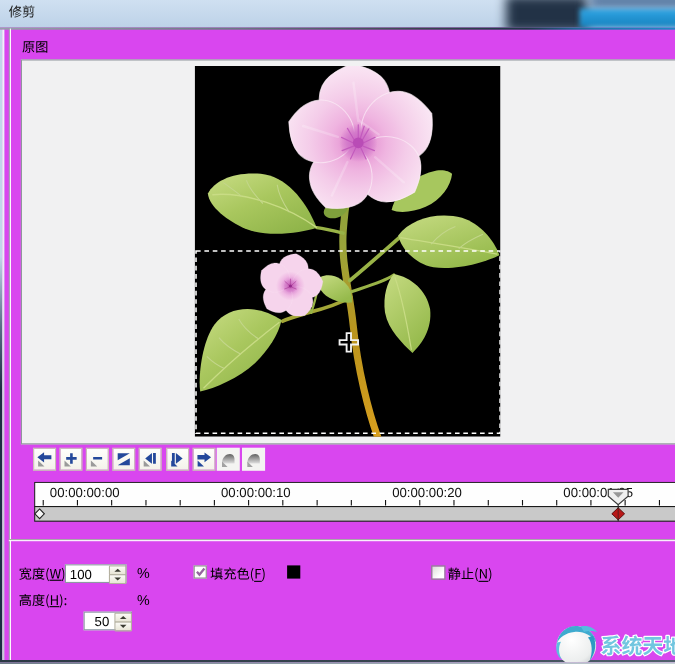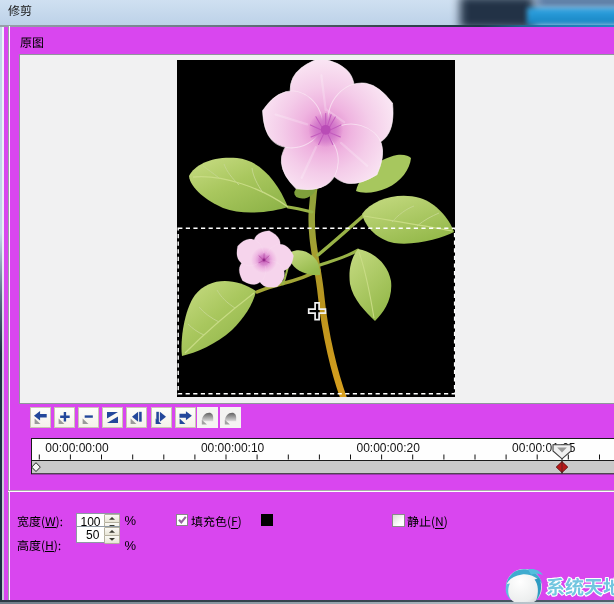--- a/index.html
+++ b/index.html
@@ -281,21 +281,21 @@
 </svg>
 
  <div class="abs" style="left:8px;top:490px;width:606px;height:1px;background:#a9a9a9"></div>
  <div class="abs" style="left:8px;top:491px;width:606px;height:1px;background:#fdfdfd"></div>
 
  <svg style="position:absolute;left:17px;top:509.5px;overflow:visible" width="48" height="20">
       <g transform="translate(0,16)">
         <path d="M0.9 -9.0H11.1V-6.8H10.2V-8.2H1.8V-6.8H0.9ZM2.1 -7.0H9.9V-6.3H2.1ZM3.9 -7.8H4.8V-5.4H3.9ZM7.2 -7.8H8.1V-5.4H7.2ZM6.3 -2.3H7.2V-0.4Q7.2 -0.1 7.3 -0.1Q7.4 0.0 7.9 0.0Q8.0 0.0 8.3 0.0Q8.6 0.0 8.9 0.0Q9.2 0.0 9.5 0.0Q9.8 0.0 10.0 0.0Q10.3 0.0 10.4 -0.1Q10.6 -0.2 10.6 -0.6Q10.7 -1.0 10.7 -1.8Q10.8 -1.7 11.0 -1.6Q11.1 -1.6 11.3 -1.5Q11.4 -1.5 11.5 -1.4Q11.5 -0.5 11.3 -0.0Q11.2 0.4 10.9 0.6Q10.6 0.8 10.0 0.8Q10.0 0.8 9.7 0.8Q9.5 0.8 9.2 0.8Q8.9 0.8 8.6 0.8Q8.3 0.8 8.1 0.8Q7.9 0.8 7.8 0.8Q7.2 0.8 6.9 0.7Q6.5 0.6 6.4 0.4Q6.3 0.1 6.3 -0.3ZM5.2 -9.9 6.1 -10.2Q6.3 -9.9 6.5 -9.5Q6.7 -9.1 6.8 -8.8L5.8 -8.5Q5.8 -8.8 5.6 -9.2Q5.4 -9.6 5.2 -9.9ZM5.3 -3.8H6.2V-2.8Q6.2 -2.4 6.2 -2.0Q6.1 -1.6 5.8 -1.2Q5.5 -0.8 4.9 -0.4Q4.3 0.1 3.4 0.4Q2.5 0.8 1.1 1.1Q1.1 1.0 1.0 0.9Q0.8 0.8 0.7 0.6Q0.6 0.5 0.5 0.4Q1.8 0.1 2.7 -0.2Q3.6 -0.5 4.1 -0.9Q4.6 -1.2 4.9 -1.6Q5.1 -1.9 5.2 -2.2Q5.3 -2.6 5.3 -2.8ZM2.4 -5.0H9.6V-1.3H8.6V-4.2H3.3V-1.2H2.4Z M14.7 -6.7H23.2V-5.9H14.7ZM14.9 -3.2H21.7V-2.4H14.9ZM16.6 -7.7H17.5V-4.7H20.4V-7.7H21.3V-3.9H16.6ZM21.5 -3.2H21.7L21.8 -3.2L22.4 -2.9Q21.9 -2.0 21.1 -1.3Q20.3 -0.7 19.3 -0.2Q18.2 0.2 17.1 0.5Q15.9 0.7 14.7 0.9Q14.6 0.7 14.5 0.5Q14.4 0.3 14.3 0.1Q15.4 0.0 16.6 -0.2Q17.7 -0.4 18.6 -0.8Q19.6 -1.2 20.3 -1.7Q21.1 -2.3 21.5 -3.1ZM16.8 -2.6Q17.4 -1.8 18.4 -1.2Q19.4 -0.7 20.7 -0.3Q22.0 0.0 23.5 0.2Q23.4 0.3 23.3 0.4Q23.2 0.6 23.2 0.7Q23.1 0.8 23.0 1.0Q21.5 0.8 20.2 0.4Q18.8 -0.0 17.8 -0.7Q16.7 -1.3 16.0 -2.3ZM13.9 -8.9H23.4V-8.0H13.9ZM13.5 -8.9H14.4V-5.6Q14.4 -4.9 14.4 -4.1Q14.3 -3.2 14.2 -2.3Q14.1 -1.4 13.9 -0.6Q13.6 0.2 13.2 1.0Q13.2 0.9 13.0 0.8Q12.9 0.7 12.7 0.7Q12.6 0.6 12.4 0.6Q12.8 -0.1 13.0 -0.9Q13.2 -1.7 13.3 -2.5Q13.5 -3.4 13.5 -4.2Q13.5 -4.9 13.5 -5.6ZM17.7 -9.9 18.6 -10.1Q18.8 -9.8 19.0 -9.3Q19.2 -8.9 19.3 -8.6L18.3 -8.3Q18.3 -8.7 18.1 -9.1Q17.9 -9.6 17.7 -9.9Z M26.9 2.4Q26.0 1.0 25.6 -0.5Q25.1 -2.0 25.1 -3.7Q25.1 -5.5 25.6 -7.0Q26.0 -8.5 26.9 -9.8L27.5 -9.5Q26.8 -8.2 26.4 -6.7Q26.0 -5.3 26.0 -3.7Q26.0 -2.2 26.4 -0.7Q26.8 0.8 27.5 2.0Z M30.2 0.0 28.4 -8.8H29.5L30.4 -4.0Q30.6 -3.3 30.7 -2.6Q30.8 -1.9 31.0 -1.2H31.0Q31.2 -1.9 31.3 -2.6Q31.5 -3.3 31.6 -4.0L32.8 -8.8H33.9L35.1 -4.0Q35.2 -3.3 35.4 -2.6Q35.6 -1.9 35.7 -1.2H35.8Q35.9 -1.9 36.0 -2.6Q36.1 -3.3 36.3 -4.0L37.2 -8.8H38.3L36.5 0.0H35.1L33.8 -5.3Q33.7 -5.8 33.6 -6.3Q33.5 -6.8 33.4 -7.3H33.3Q33.2 -6.8 33.1 -6.3Q33.0 -5.8 32.9 -5.3L31.5 0.0Z M39.8 2.4 39.1 2.0Q39.9 0.8 40.3 -0.7Q40.6 -2.2 40.6 -3.7Q40.6 -5.3 40.3 -6.7Q39.9 -8.2 39.1 -9.5L39.8 -9.8Q40.6 -8.5 41.1 -7.0Q41.5 -5.5 41.5 -3.7Q41.5 -2.0 41.1 -0.5Q40.6 1.0 39.8 2.4Z M44.3 -4.7Q44.0 -4.7 43.8 -4.9Q43.5 -5.1 43.5 -5.5Q43.5 -5.9 43.8 -6.1Q44.0 -6.4 44.3 -6.4Q44.6 -6.4 44.9 -6.1Q45.1 -5.9 45.1 -5.5Q45.1 -5.1 44.9 -4.9Q44.6 -4.7 44.3 -4.7ZM44.3 0.2Q44.0 0.2 43.8 -0.1Q43.5 -0.3 43.5 -0.7Q43.5 -1.1 43.8 -1.3Q44.0 -1.5 44.3 -1.5Q44.6 -1.5 44.9 -1.3Q45.1 -1.1 45.1 -0.7Q45.1 -0.3 44.9 -0.1Q44.6 0.2 44.3 0.2Z" fill="#000"></path>
       </g>
     </svg>
- <div class="abs" style="left:76px;top:512.5px;width:44px;height:17px;border:1px solid #8e99a4;background:#fff;box-sizing:border-box">
+ <div class="abs" style="left:59px;top:512.5px;width:56px;height:17px;border:1px solid #8e99a4;background:#fff;box-sizing:border-box">
 <span style="position:absolute;left:3.5px;top:1px;font-size:12px;color:#000">100</span>
 <div style="position:absolute;right:0;top:0;width:16px;height:15px">
 <div class="sp" style="top:0">
           <svg width="14" height="7">
             <path d="M7,2 L10,4.8 L4,4.8 Z" fill="#3a3a32"></path>
           </svg>
         </div>
 <div class="sp" style="top:8px">
           <svg width="14" height="7">
             <path d="M7,4.8 L10,2 L4,2 Z" fill="#3a3a32"></path>
@@ -313,21 +313,21 @@
       <g transform="translate(0,16)">
         <path d="M4.5 -9.0H11.2V-8.2H4.5ZM8.4 -0.7 9.0 -1.3Q9.4 -1.1 9.8 -0.8Q10.3 -0.5 10.7 -0.2Q11.1 0.1 11.3 0.3L10.7 1.0Q10.5 0.7 10.1 0.4Q9.7 0.1 9.2 -0.2Q8.8 -0.5 8.4 -0.7ZM6.4 -1.3 7.2 -0.8Q6.8 -0.5 6.3 -0.1Q5.9 0.2 5.4 0.5Q4.8 0.7 4.4 1.0Q4.3 0.8 4.1 0.6Q4.0 0.5 3.8 0.3Q4.3 0.1 4.8 -0.1Q5.3 -0.4 5.7 -0.7Q6.1 -1.0 6.4 -1.3ZM4.0 -2.1H11.5V-1.3H4.0ZM5.5 -6.0H10.1V-5.5H5.5ZM5.5 -4.8H10.2V-4.2H5.5ZM5.5 -3.5H10.1V-2.9H5.5ZM5.1 -7.4H10.4V-1.9H9.6V-6.8H5.9V-1.9H5.1ZM7.3 -10.1 8.3 -10.0Q8.2 -9.5 8.1 -8.9Q7.9 -8.3 7.8 -7.8Q7.7 -7.3 7.5 -6.9L6.8 -7.0Q6.9 -7.4 7.0 -8.0Q7.1 -8.5 7.2 -9.1Q7.3 -9.6 7.3 -10.1ZM0.5 -7.2H4.1V-6.3H0.5ZM1.8 -9.9H2.7V-2.0H1.8ZM0.4 -1.6Q0.9 -1.8 1.4 -2.0Q2.0 -2.2 2.7 -2.5Q3.3 -2.7 4.0 -3.0L4.1 -2.2Q3.2 -1.8 2.4 -1.4Q1.5 -1.0 0.7 -0.7Z M18.9 -4.6H19.8V-0.6Q19.8 -0.4 19.9 -0.3Q20.0 -0.2 20.4 -0.2Q20.5 -0.2 20.7 -0.2Q20.9 -0.2 21.2 -0.2Q21.5 -0.2 21.7 -0.2Q21.9 -0.2 22.0 -0.2Q22.3 -0.2 22.4 -0.3Q22.5 -0.5 22.6 -0.9Q22.6 -1.3 22.6 -2.1Q22.7 -2.0 22.9 -1.9Q23.0 -1.8 23.2 -1.8Q23.4 -1.7 23.5 -1.7Q23.4 -0.8 23.3 -0.2Q23.2 0.3 22.9 0.5Q22.6 0.7 22.1 0.7Q22.0 0.7 21.8 0.7Q21.5 0.7 21.2 0.7Q20.9 0.7 20.6 0.7Q20.4 0.7 20.3 0.7Q19.7 0.7 19.4 0.6Q19.1 0.4 19.0 0.2Q18.9 -0.1 18.9 -0.6ZM16.1 -4.5H17.1Q17.1 -3.5 16.9 -2.6Q16.7 -1.8 16.3 -1.1Q15.9 -0.4 15.1 0.1Q14.4 0.6 13.2 1.0Q13.2 0.9 13.1 0.7Q13.0 0.6 12.9 0.4Q12.8 0.3 12.7 0.2Q13.8 -0.1 14.4 -0.5Q15.1 -1.0 15.4 -1.5Q15.8 -2.1 15.9 -2.9Q16.1 -3.6 16.1 -4.5ZM19.2 -6.4 19.9 -6.9Q20.5 -6.4 21.1 -5.9Q21.7 -5.4 22.2 -4.9Q22.7 -4.3 23.0 -3.9L22.2 -3.4Q21.9 -3.8 21.4 -4.3Q20.9 -4.9 20.3 -5.4Q19.7 -6.0 19.2 -6.4ZM12.8 -8.2H23.2V-7.3H12.8ZM17.1 -9.9 18.0 -10.1Q18.3 -9.7 18.6 -9.3Q18.8 -8.8 19.0 -8.5L18.1 -8.2Q17.9 -8.5 17.7 -9.0Q17.4 -9.5 17.1 -9.9ZM13.8 -3.7Q13.8 -3.8 13.7 -3.9Q13.7 -4.1 13.6 -4.3Q13.5 -4.5 13.5 -4.6Q13.7 -4.6 13.9 -4.8Q14.1 -4.9 14.3 -5.2Q14.5 -5.3 14.7 -5.6Q15.0 -5.8 15.3 -6.2Q15.6 -6.6 15.9 -7.0Q16.3 -7.4 16.5 -7.9L17.5 -7.6Q17.1 -6.9 16.5 -6.3Q16.0 -5.7 15.5 -5.1Q15.0 -4.6 14.4 -4.2V-4.2Q14.4 -4.2 14.3 -4.1Q14.3 -4.1 14.1 -4.0Q14.0 -3.9 13.9 -3.8Q13.8 -3.7 13.8 -3.7ZM13.8 -3.7 13.8 -4.4 14.5 -4.7 21.8 -5.0Q21.8 -4.8 21.8 -4.6Q21.9 -4.4 21.9 -4.2Q20.2 -4.1 18.9 -4.1Q17.7 -4.0 16.8 -4.0Q16.0 -3.9 15.4 -3.9Q14.9 -3.8 14.6 -3.8Q14.3 -3.8 14.1 -3.7Q13.9 -3.7 13.8 -3.7Z M29.7 -6.5H30.6V-3.3H29.7ZM28.0 -9.0H31.8V-8.2H27.6ZM31.6 -9.0H31.8L32.0 -9.1L32.5 -8.7Q32.3 -8.2 31.9 -7.7Q31.5 -7.2 31.1 -6.8Q30.7 -6.4 30.3 -6.1Q30.2 -6.2 30.0 -6.3Q29.9 -6.5 29.7 -6.6Q30.1 -6.9 30.4 -7.3Q30.8 -7.7 31.1 -8.1Q31.4 -8.5 31.6 -8.8ZM26.0 -6.8H26.9V-1.0Q26.9 -0.6 27.0 -0.4Q27.1 -0.2 27.5 -0.1Q27.8 -0.1 28.5 -0.1Q28.7 -0.1 29.1 -0.1Q29.6 -0.1 30.2 -0.1Q30.8 -0.1 31.3 -0.1Q31.9 -0.1 32.4 -0.1Q32.9 -0.1 33.2 -0.1Q33.8 -0.1 34.1 -0.2Q34.4 -0.4 34.5 -0.8Q34.6 -1.2 34.7 -2.0Q34.9 -1.9 35.1 -1.8Q35.4 -1.7 35.6 -1.7Q35.5 -1.0 35.3 -0.5Q35.2 -0.0 35.0 0.3Q34.7 0.5 34.3 0.6Q33.8 0.8 33.2 0.8Q33.1 0.8 32.7 0.8Q32.4 0.8 31.9 0.8Q31.4 0.8 30.8 0.8Q30.3 0.8 29.8 0.8Q29.3 0.8 29.0 0.8Q28.6 0.8 28.5 0.8Q27.6 0.8 27.0 0.6Q26.5 0.5 26.3 0.1Q26.0 -0.3 26.0 -1.0ZM28.2 -10.1 29.1 -9.8Q28.6 -8.9 27.9 -8.1Q27.3 -7.2 26.5 -6.5Q25.8 -5.8 25.0 -5.3Q24.9 -5.4 24.8 -5.5Q24.8 -5.7 24.7 -5.9Q24.6 -6.0 24.5 -6.1Q25.2 -6.6 25.9 -7.2Q26.6 -7.8 27.2 -8.6Q27.8 -9.3 28.2 -10.1ZM26.7 -6.8H34.3V-2.4H33.4V-5.9H26.7ZM26.7 -3.8H33.9V-3.0H26.7Z M38.9 2.4Q38.0 1.0 37.6 -0.5Q37.1 -2.0 37.1 -3.7Q37.1 -5.5 37.6 -7.0Q38.0 -8.5 38.9 -9.8L39.5 -9.5Q38.8 -8.2 38.4 -6.7Q38.0 -5.3 38.0 -3.7Q38.0 -2.2 38.4 -0.7Q38.8 0.8 39.5 2.0Z M41.3 0.0V-8.8H46.3V-7.9H42.4V-4.9H45.7V-3.9H42.4V0.0Z M47.9 2.4 47.2 2.0Q48.0 0.8 48.3 -0.7Q48.7 -2.2 48.7 -3.7Q48.7 -5.3 48.3 -6.7Q48.0 -8.2 47.2 -9.5L47.9 -9.8Q48.7 -8.5 49.2 -7.0Q49.6 -5.5 49.6 -3.7Q49.6 -2.0 49.2 -0.5Q48.7 1.0 47.9 2.4Z" fill="#000"></path>
       </g>
     </svg>
  <div class="abs" style="left:260.5px;top:513.5px;width:12.5px;height:12.5px;background:#000"></div>
  <svg style="position:absolute;left:17px;top:533.5px;overflow:visible" width="46" height="20">
       <g transform="translate(0,16)">
         <path d="M0.7 -8.8H11.2V-8.0H0.7ZM3.4 -6.7V-5.6H8.6V-6.7ZM2.5 -7.4H9.6V-5.0H2.5ZM1.1 -4.3H10.6V-3.5H2.0V0.9H1.1ZM10.0 -4.3H10.9V0.0Q10.9 0.3 10.8 0.5Q10.7 0.7 10.4 0.8Q10.2 0.8 9.8 0.9Q9.4 0.9 8.8 0.9Q8.8 0.7 8.7 0.5Q8.6 0.3 8.5 0.2Q8.8 0.2 9.1 0.2Q9.3 0.2 9.5 0.2Q9.7 0.2 9.8 0.2Q10.0 0.2 10.0 0.0ZM5.3 -9.9 6.2 -10.1Q6.3 -9.7 6.5 -9.3Q6.6 -8.8 6.7 -8.5L5.8 -8.3Q5.7 -8.6 5.6 -9.1Q5.4 -9.5 5.3 -9.9ZM3.8 -2.8H8.5V-0.3H3.8V-1.0H7.7V-2.1H3.8ZM3.4 -2.8H4.2V0.3H3.4Z M14.7 -6.7H23.2V-5.9H14.7ZM14.9 -3.2H21.7V-2.4H14.9ZM16.6 -7.7H17.5V-4.7H20.4V-7.7H21.3V-3.9H16.6ZM21.5 -3.2H21.7L21.8 -3.2L22.4 -2.9Q21.9 -2.0 21.1 -1.3Q20.3 -0.7 19.3 -0.2Q18.2 0.2 17.1 0.5Q15.9 0.7 14.7 0.9Q14.6 0.7 14.5 0.5Q14.4 0.3 14.3 0.1Q15.4 0.0 16.6 -0.2Q17.7 -0.4 18.6 -0.8Q19.6 -1.2 20.3 -1.7Q21.1 -2.3 21.5 -3.1ZM16.8 -2.6Q17.4 -1.8 18.4 -1.2Q19.4 -0.7 20.7 -0.3Q22.0 0.0 23.5 0.2Q23.4 0.3 23.3 0.4Q23.2 0.6 23.2 0.7Q23.1 0.8 23.0 1.0Q21.5 0.8 20.2 0.4Q18.8 -0.0 17.8 -0.7Q16.7 -1.3 16.0 -2.3ZM13.9 -8.9H23.4V-8.0H13.9ZM13.5 -8.9H14.4V-5.6Q14.4 -4.9 14.4 -4.1Q14.3 -3.2 14.2 -2.3Q14.1 -1.4 13.9 -0.6Q13.6 0.2 13.2 1.0Q13.2 0.9 13.0 0.8Q12.9 0.7 12.7 0.7Q12.6 0.6 12.4 0.6Q12.8 -0.1 13.0 -0.9Q13.2 -1.7 13.3 -2.5Q13.5 -3.4 13.5 -4.2Q13.5 -4.9 13.5 -5.6ZM17.7 -9.9 18.6 -10.1Q18.8 -9.8 19.0 -9.3Q19.2 -8.9 19.3 -8.6L18.3 -8.3Q18.3 -8.7 18.1 -9.1Q17.9 -9.6 17.7 -9.9Z M26.9 2.4Q26.0 1.0 25.6 -0.5Q25.1 -2.0 25.1 -3.7Q25.1 -5.5 25.6 -7.0Q26.0 -8.5 26.9 -9.8L27.5 -9.5Q26.8 -8.2 26.4 -6.7Q26.0 -5.3 26.0 -3.7Q26.0 -2.2 26.4 -0.7Q26.8 0.8 27.5 2.0Z M29.3 0.0V-8.8H30.4V-5.1H34.5V-8.8H35.6V0.0H34.5V-4.1H30.4V0.0Z M38.0 2.4 37.3 2.0Q38.1 0.8 38.5 -0.7Q38.8 -2.2 38.8 -3.7Q38.8 -5.3 38.5 -6.7Q38.1 -8.2 37.3 -9.5L38.0 -9.8Q38.8 -8.5 39.3 -7.0Q39.7 -5.5 39.7 -3.7Q39.7 -2.0 39.3 -0.5Q38.8 1.0 38.0 2.4Z M42.5 -4.7Q42.2 -4.7 42.0 -4.9Q41.7 -5.1 41.7 -5.5Q41.7 -5.9 42.0 -6.1Q42.2 -6.4 42.5 -6.4Q42.8 -6.4 43.1 -6.1Q43.3 -5.9 43.3 -5.5Q43.3 -5.1 43.1 -4.9Q42.8 -4.7 42.5 -4.7ZM42.5 0.2Q42.2 0.2 42.0 -0.1Q41.7 -0.3 41.7 -0.7Q41.7 -1.1 42.0 -1.3Q42.2 -1.5 42.5 -1.5Q42.8 -1.5 43.1 -1.3Q43.3 -1.1 43.3 -0.7Q43.3 -0.3 43.1 -0.1Q42.8 0.2 42.5 0.2Z" fill="#000"></path>
       </g>
     </svg>
- <div class="abs" style="left:76px;top:526px;width:44px;height:17px;border:1px solid #8e99a4;background:#fff;box-sizing:border-box">
+ <div class="abs" style="left:76px;top:556px;width:44px;height:17px;border:1px solid #8e99a4;background:#fff;box-sizing:border-box">
 <span style="position:absolute;left:9px;top:1px;font-size:12px;color:#000">50</span>
 <div style="position:absolute;right:0;top:0;width:16px;height:15px">
 <div class="sp" style="top:0">
           <svg width="14" height="7">
             <path d="M7,2 L10,4.8 L4,4.8 Z" fill="#3a3a32"></path>
           </svg>
         </div>
 <div class="sp" style="top:8px">
           <svg width="14" height="7">
             <path d="M7,4.8 L10,2 L4,2 Z" fill="#3a3a32"></path>

